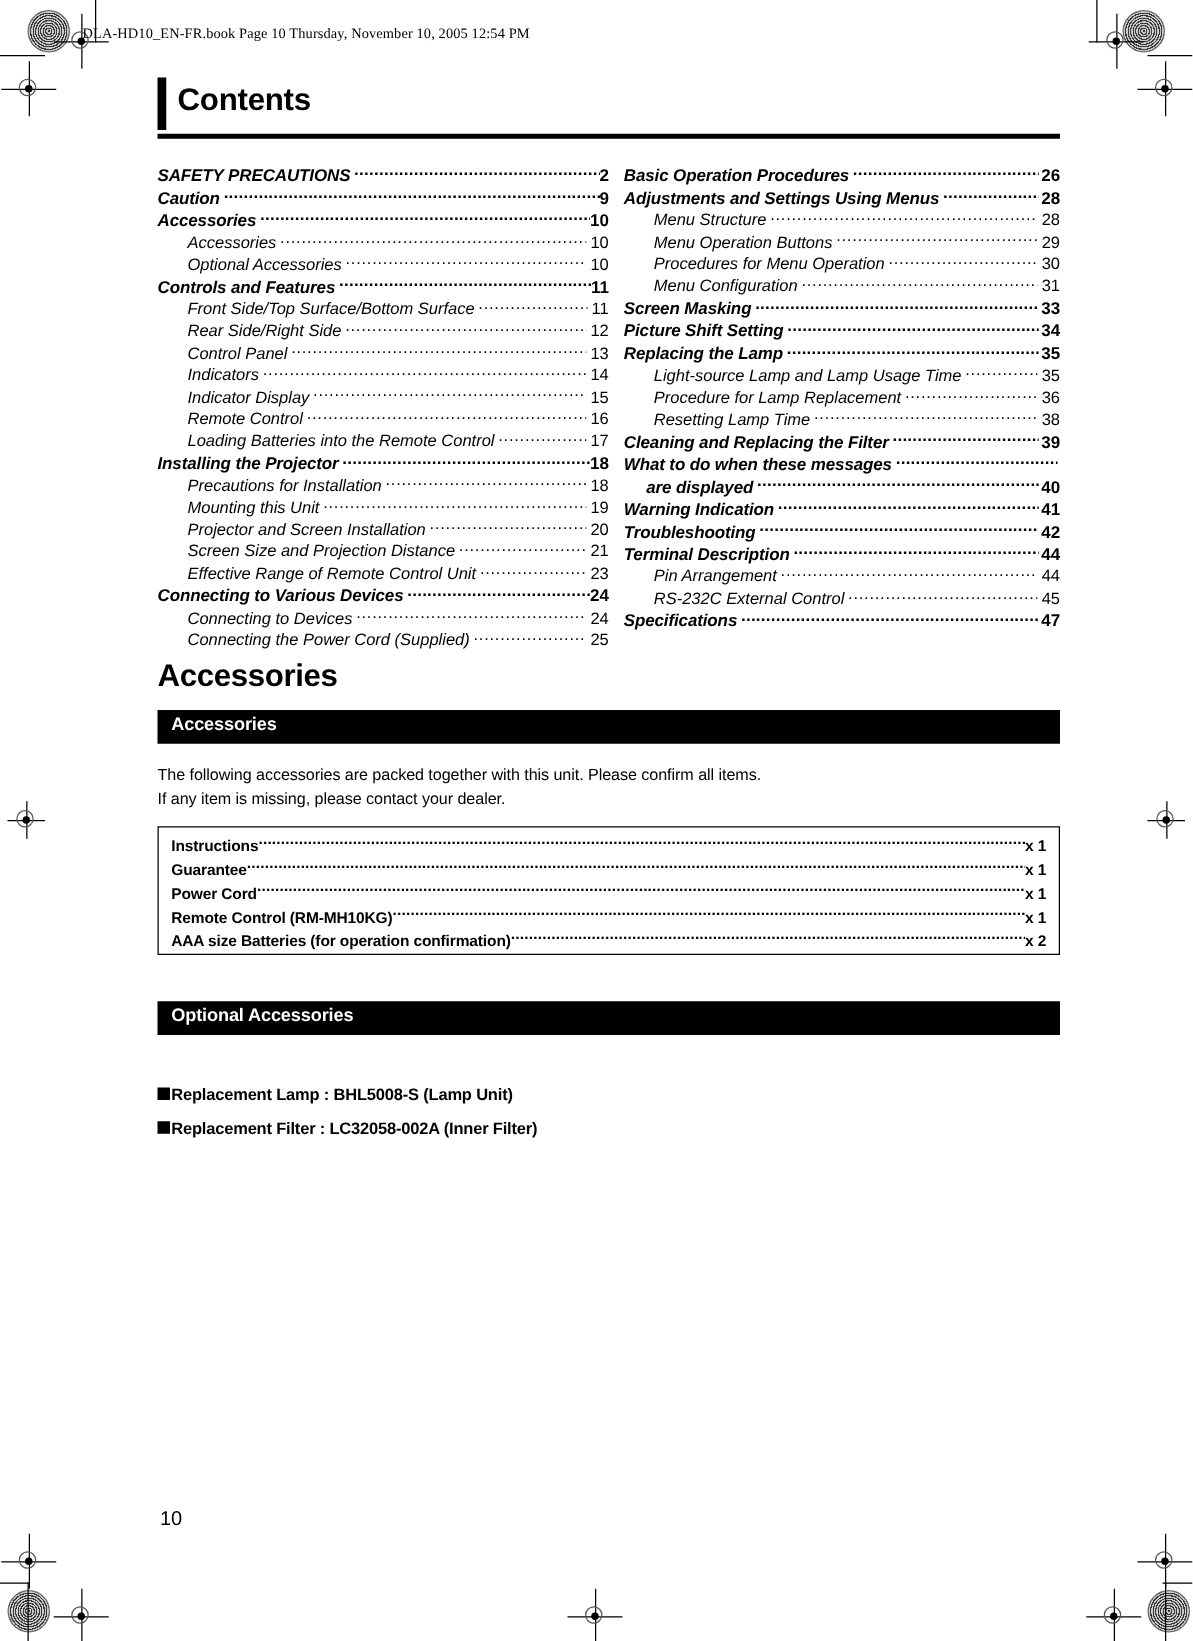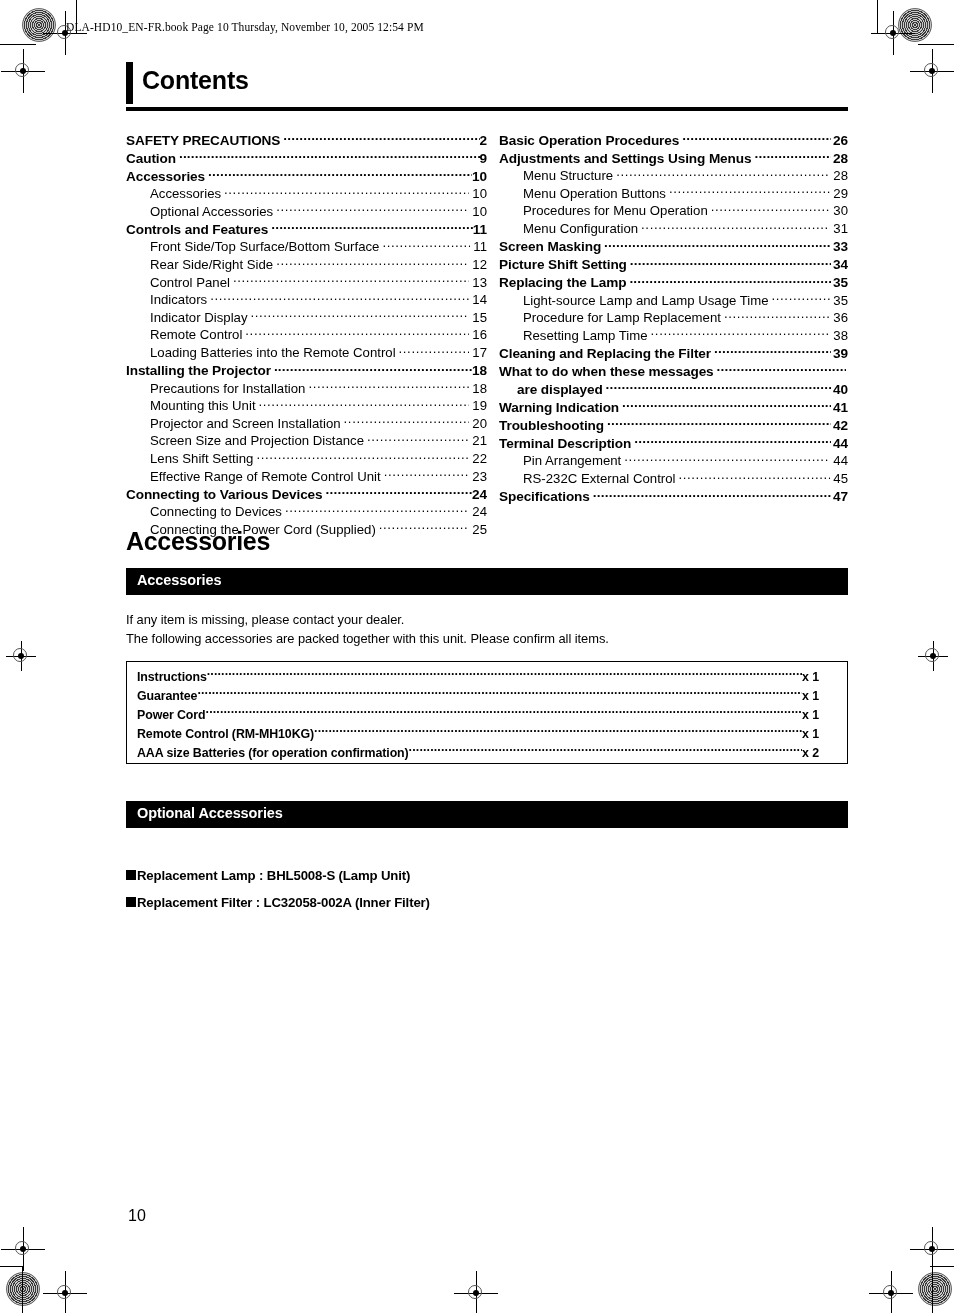--- a/index.html
+++ b/index.html
@@ -111,21 +111,21 @@
   .toc-col { width: 361px; }
   .toc-col.right { padding-left: 12px; box-sizing: border-box; }
 
   .toc-row {
     display: flex;
     align-items: baseline;
     width: 100%;
     line-height: 17.4px;
     white-space: nowrap;
   }
-  .toc-row .lbl { flex: 0 0 auto; }
+  .toc-row .lbl { flex: 0 0 auto; font-style: italic; }
   .toc-row .dots {
     flex: 1 1 auto;
     overflow: hidden;
     margin: 0 1px;
     position: relative;
     height: 1em;
   }
   .toc-row .dots::before {
     content: "......................................................................................................................";
     position: absolute;
@@ -189,21 +189,21 @@
   #optional-intro { top: 843px; width: 740px; }
 
   
   .acc-box {
     position: absolute;
     left: 126px; top: 661px;
     width: 722px;
     height: 103px;
     border: 1px solid #000;
     box-sizing: border-box;
-    padding: 6px 28px 0 10px;
+    padding: 6px 10px 0 10px;
   }
   .acc-row {
     display: flex;
     align-items: baseline;
     font-size: 12.4px;
     font-weight: bold;
     line-height: 19.1px;
     white-space: nowrap;
     letter-spacing: -0.1px;
   }
@@ -432,25 +432,20 @@
           <span class="lbl">Projector and Screen Installation</span>
           <span class="dots"></span>
           <span class="pg">20</span>
         </div>
         <div class="toc-row lv2">
           <span class="lbl">Screen Size and Projection Distance</span>
           <span class="dots"></span>
           <span class="pg">21</span>
         </div>
         <div class="toc-row lv2">
-          <span class="lbl">Lens Shift Setting</span>
-          <span class="dots"></span>
-          <span class="pg">22</span>
-        </div>
-        <div class="toc-row lv2">
           <span class="lbl">Effective Range of Remote Control Unit</span>
           <span class="dots"></span>
           <span class="pg">23</span>
         </div>
         <div class="toc-row lv1">
           <span class="lbl">Connecting to Various Devices</span>
           <span class="dots"></span>
           <span class="pg">24</span>
         </div>
         <div class="toc-row lv2">
@@ -573,22 +568,22 @@
       </div>
   </div>
 
   <div class="h1">Accessories</div>
 
   <div class="blackbar" id="bar-accessories">
     <span>Accessories</span>
   </div>
 
   <div class="bodytext" id="intro">
+    <div>The following accessories are packed together with this unit. Please confirm all items.</div>
     <div>If any item is missing, please contact your dealer.</div>
-    <div>The following accessories are packed together with this unit. Please confirm all items.</div>
   </div>
 
   <div class="acc-box" id="acc-box">
       <div class="acc-row">
         <span class="lbl">Instructions</span>
         <span class="dots"></span>
         <span class="qty">x 1</span>
       </div>
       <div class="acc-row">
         <span class="lbl">Guarantee</span>

